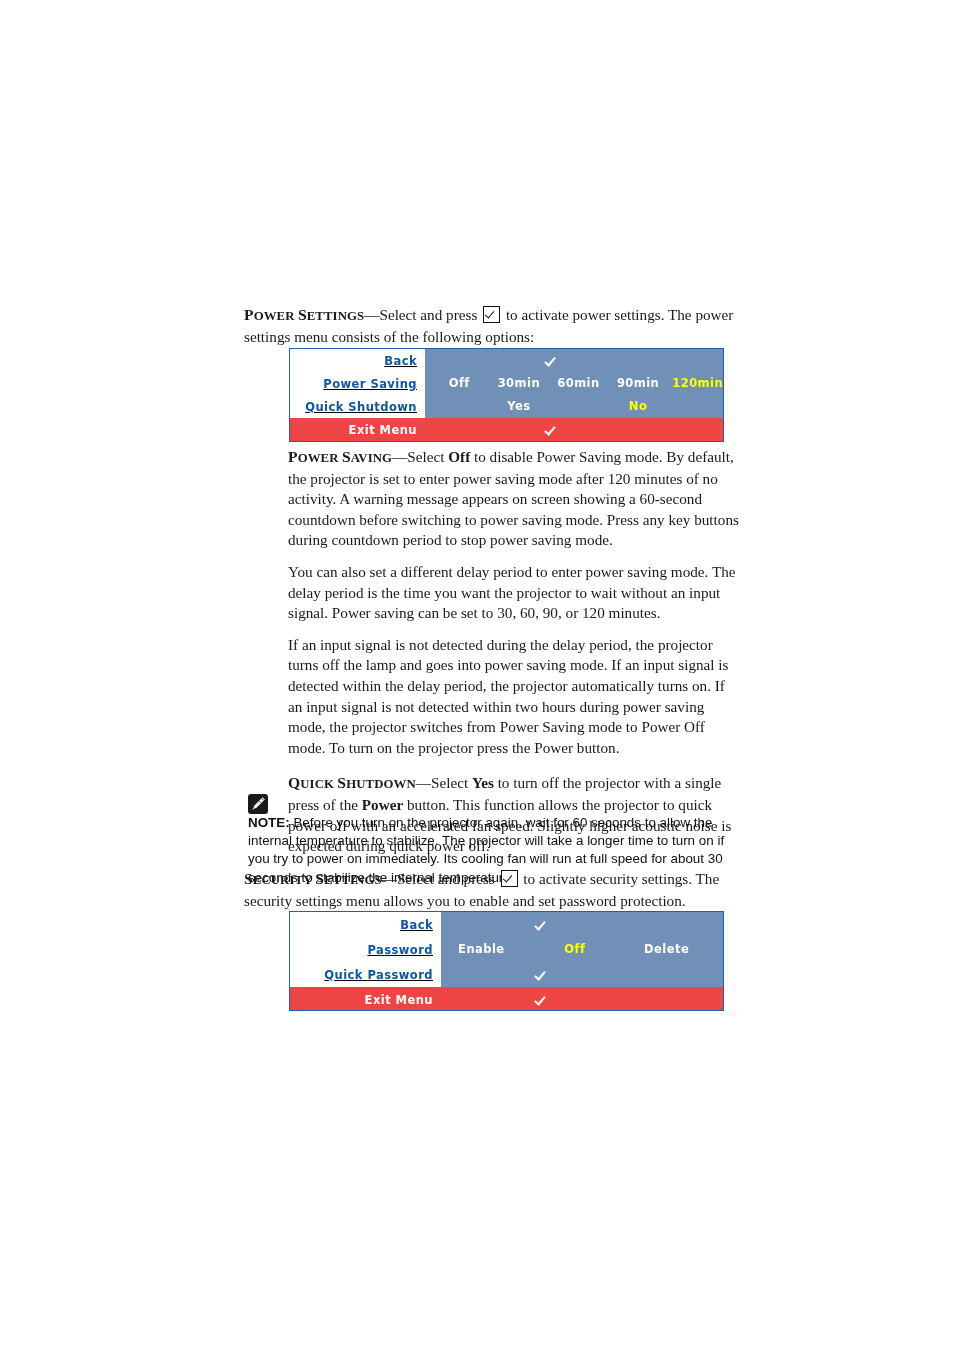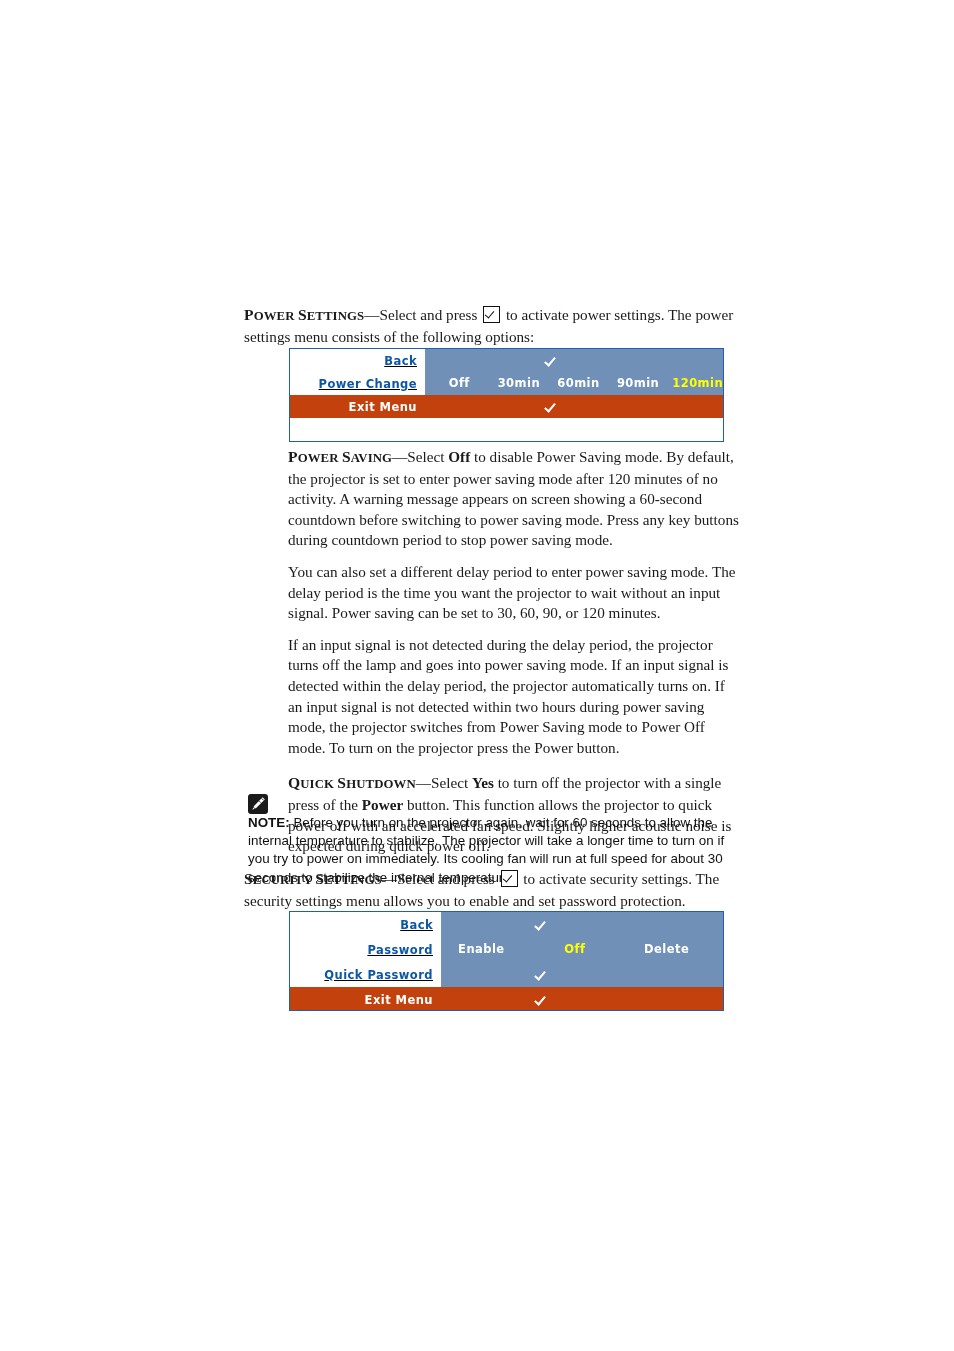--- a/index.html
+++ b/index.html
@@ -151,21 +151,21 @@
     left: 4px;
     top: 1px;
     width: 4px;
     height: 9px;
     border: solid #ffffff;
     border-width: 0 2.2px 2.2px 0;
     transform: rotate(40deg);
   }
 
   .osd-exit {
-    background: #c2410c;
+    background: #ef4444;
     height: 23px;
     display: flex;
     align-items: center;
     position: relative;
   }
   .osd-exit-label {
     box-sizing: border-box;
     color: #ffffff;
     font-weight: bold;
     font-size: 11.5px;
@@ -254,30 +254,37 @@
     <div class="osd-rows">
 
       <div class="osd-row">
         <div class="osd-label" style="width:135px;">Back</div>
         <div class="osd-values">
           <span class="osd-check" style="left:42%;"></span>
         </div>
       </div>
 
       <div class="osd-row">
-        <div class="osd-label" style="width:135px;">Power Change</div>
+        <div class="osd-label" style="width:135px;">Power Saving</div>
         <div class="osd-values">
           <span class="osd-val" style="left:11.5%;">Off</span>
           <span class="osd-val" style="left:31.5%;">30min</span>
           <span class="osd-val" style="left:51.5%;">60min</span>
           <span class="osd-val" style="left:71.5%;">90min</span>
           <span class="osd-val sel" style="left:91.5%;">120min</span>
         </div>
       </div>
 
+      <div class="osd-row">
+        <div class="osd-label" style="width:135px;">Quick Shutdown</div>
+        <div class="osd-values">
+          <span class="osd-val" style="left:31.5%;">Yes</span>
+          <span class="osd-val sel" style="left:71.5%;">No</span>
+        </div>
+      </div>
     </div>
 
     <div class="osd-exit">
       <div class="osd-exit-label" style="width:135px;">Exit Menu</div>
       <div class="osd-exit-rest">
         <span class="osd-check" style="left:42%;"></span>
       </div>
     </div>
   </div>
 

